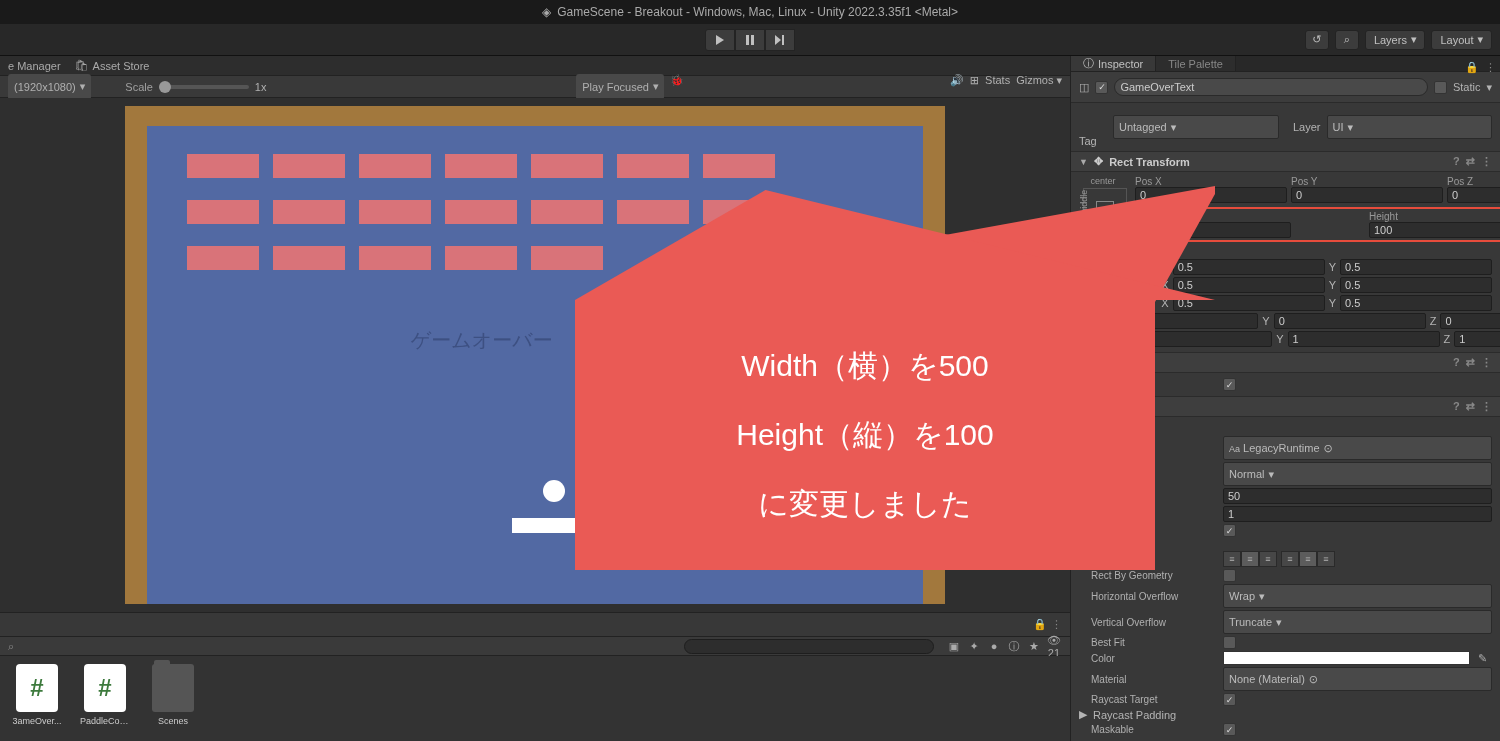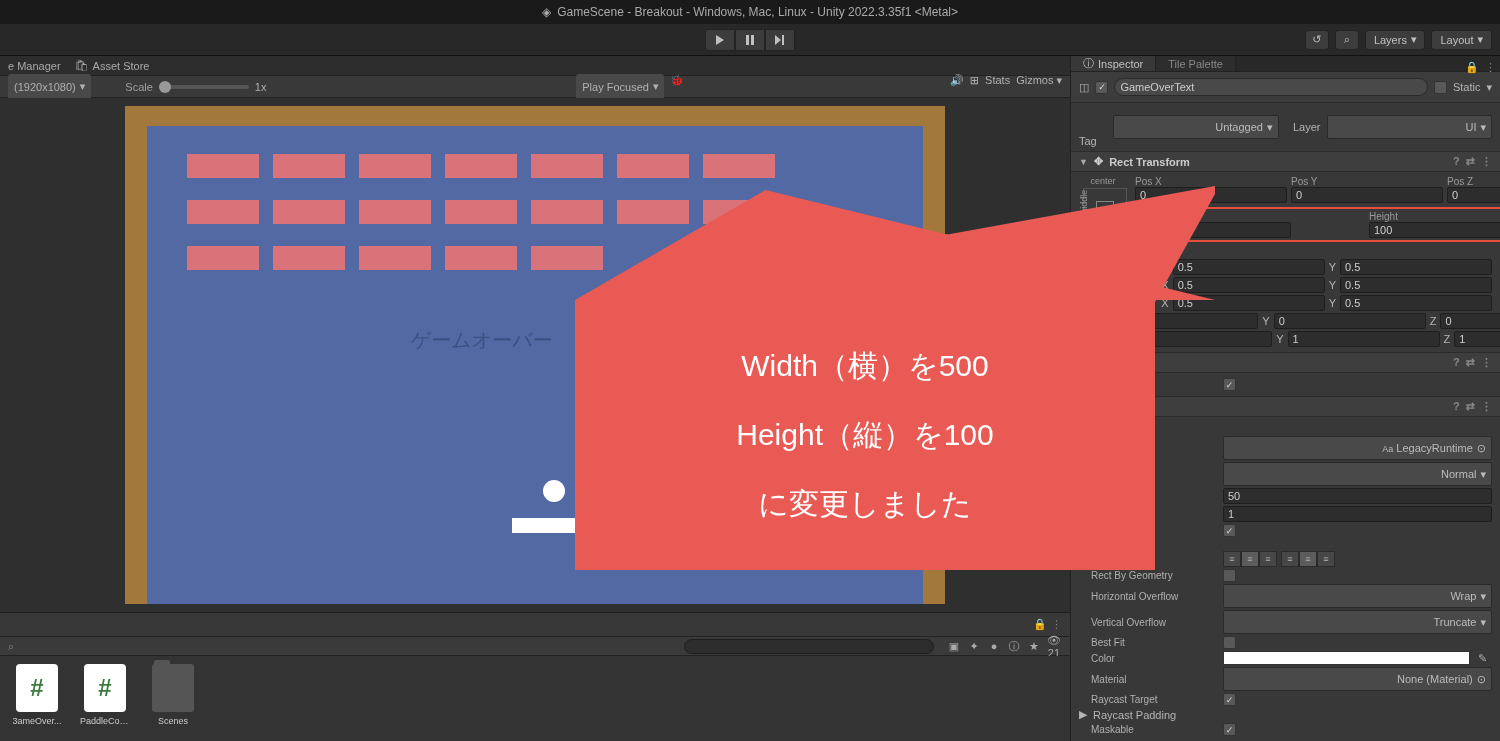--- a/index.html
+++ b/index.html
@@ -44,21 +44,21 @@
 .folder-icon::before { content:''; position:absolute; top:-4px; left:2px; width:16px; height:6px; background:#555; border-radius:2px 2px 0 0; }
 .asset-lbl { font-size:9px; color:#ccc; white-space:nowrap; overflow:hidden; text-overflow:ellipsis; max-width:50px; }
 .inspector { width:430px; background:#383838; border-left:1px solid #222; display:flex; flex-direction:column; font-size:11px; color:#b4b4b4; overflow-y:auto; }
 .insp-tabs { height:22px; background:#282828; display:flex; align-items:stretch; border-bottom:1px solid #222; position:relative; }
 .insp-tab { padding:0 12px; display:flex; align-items:center; gap:4px; background:#383838; border-right:1px solid #222; cursor:pointer; color:#c0c0c0; }
 .insp-tab.inactive { background:#2d2d2d; color:#888; }
 .insp-tools { position:absolute; right:4px; top:0; height:22px; display:flex; align-items:center; gap:6px; color:#888; }
 .obj-head { padding:6px 8px; display:flex; align-items:center; gap:6px; background:#3c3c3c; border-bottom:1px solid #2a2a2a; }
 .obj-row2 { padding:4px 8px; display:flex; align-items:center; gap:6px; background:#383838; }
 .name-input { flex:1; background:#494949; border:1px solid #2a2a2a; border-radius:9px; padding:2px 5px; color:#ccc; font-size:11px; }
-.dd { background:#494949; border:1px solid #2a2a2a; border-radius:2px; padding:11px 5px; color:#bbb; display:flex; align-items:center; gap:4px; flex:1; height:17px; justify-content:flex-end; }
+.dd { background:#494949; border:1px solid #2a2a2a; border-radius:2px; padding:11px 5px; color:#bbb; display:flex; align-items:center; gap:4px; flex:1; height:17px; justify-content:flex-start; }
 .comp-head { background:#3e3e3e; padding:3px 8px; display:flex; align-items:center; gap:6px; border-top:1px solid #2b2b2b; border-bottom:1px solid #2b2b2b; font-weight:bold; color:#ccc; }
 .comp-head .caret { color:#aaa; font-size:9px; }
 .comp-tools { margin-left:auto; display:flex; gap:6px; color:#888; font-size:11px; }
 .comp-body { padding:4px 8px; background:#383838; }
 .anchor-box { width:44px; height:44px; border:1px solid #555; position:relative; margin:2px 0 4px 4px; display:inline-block; background:#383838; }
 .anchor-box::before { content:''; position:absolute; inset:12px; border:1px solid #888; }
 .anchor-box::after { content:''; position:absolute; left:50%; top:50%; width:6px; height:6px; background:#a0b8e8; transform:translate(-50%,-50%); }
 .transform-grid { display:flex; align-items:flex-start; gap:8px; }
 .xyz-col { flex:1; display:flex; flex-direction:column; gap:2px; }
 .xyz-row { display:flex; gap:4px; align-items:center; }

